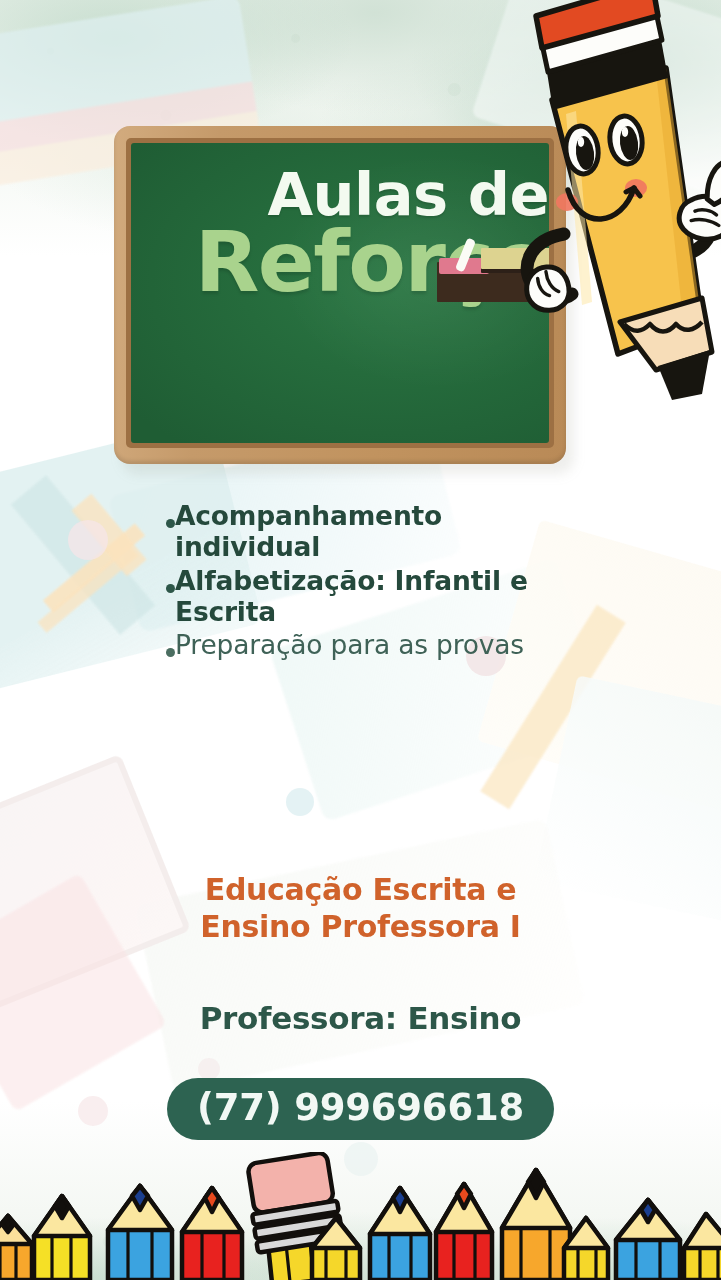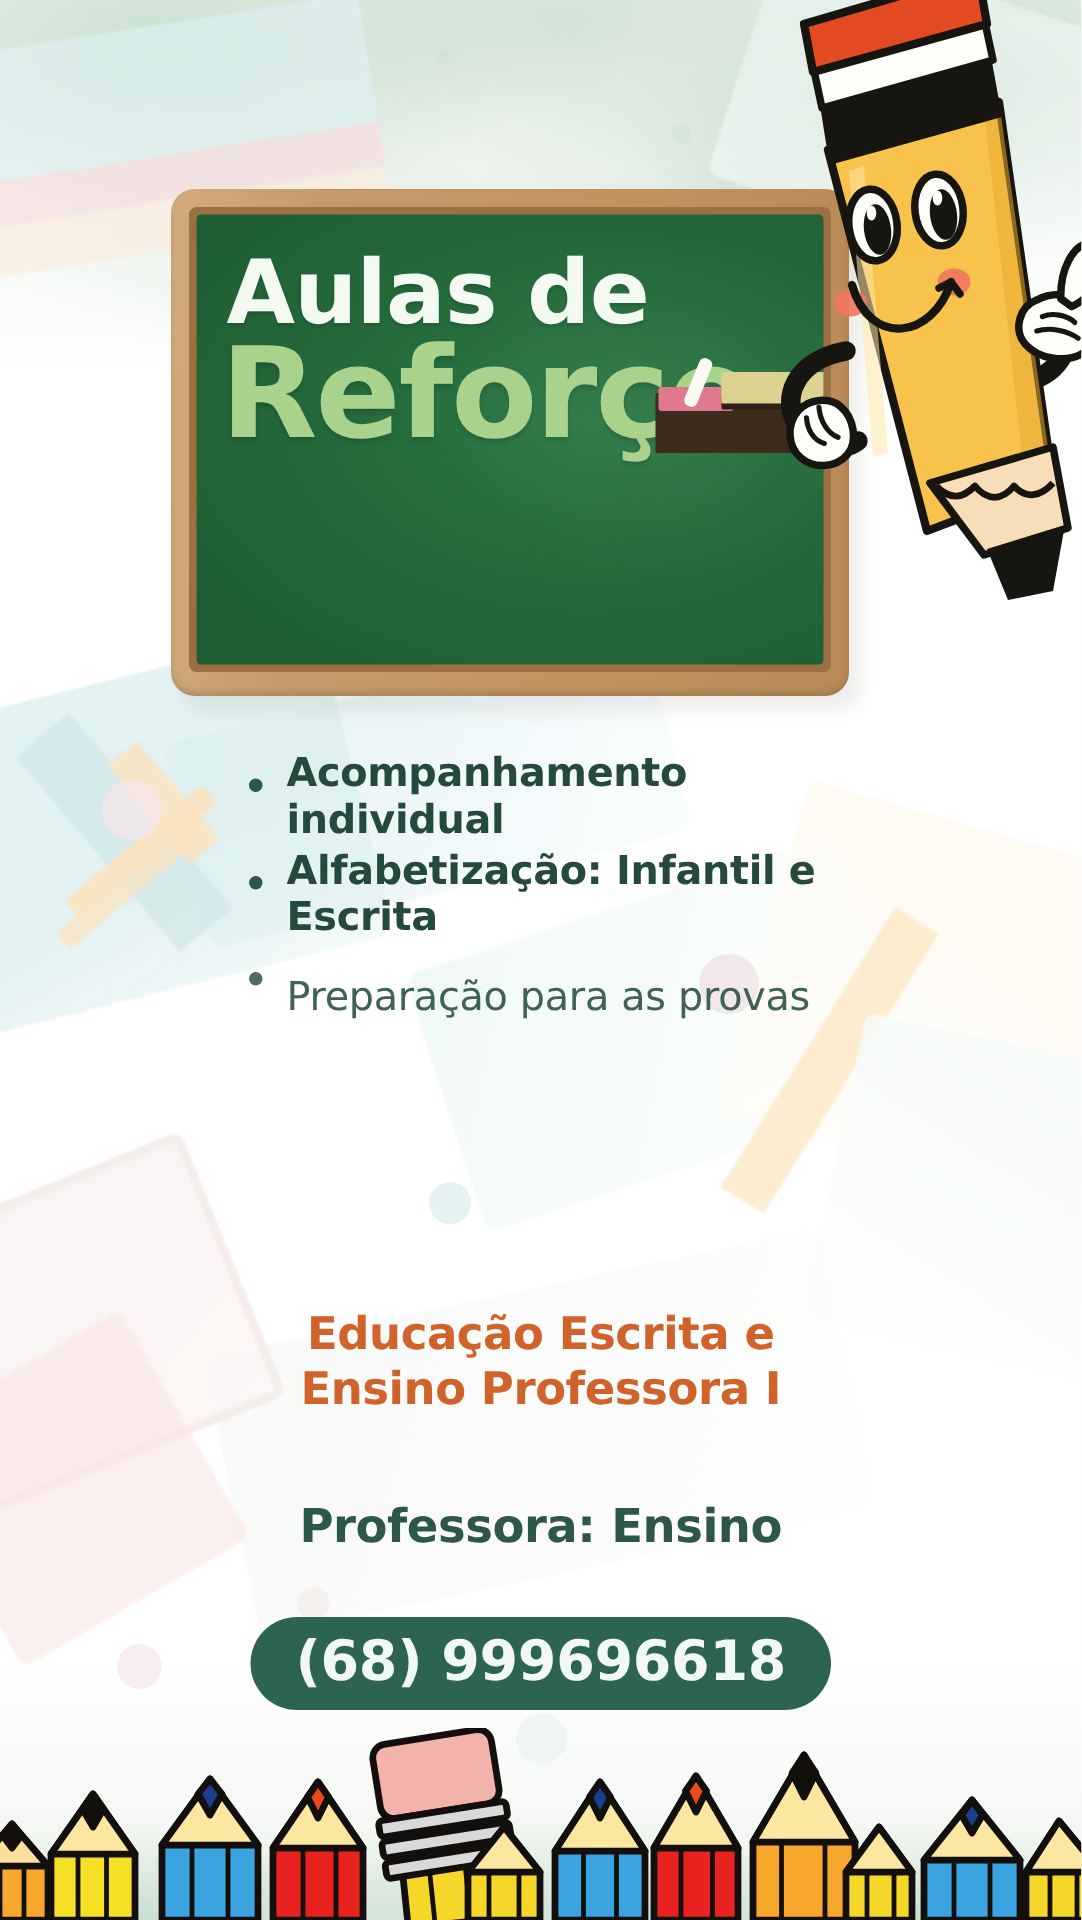--- a/index.html
+++ b/index.html
@@ -171,21 +171,21 @@
     border-radius:3px;
     overflow:hidden;
   }
   .board-sheen{
     position:absolute; left:-10%; top:-20%; width:120%; height:150%;
     background:radial-gradient(ellipse 240px 175px at 70% 42%, rgba(255,255,255,.055), rgba(255,255,255,0) 68%);
   }
 
   .board-title{
     position:absolute; left:0; right:0; top:24px;
-    text-align:left; padding-left:20px;
+    text-align:right; padding-left:20px;
   }
   .t-line1{
     font-family:"DejaVu Sans", sans-serif;
     font-weight:700;
     font-size:59px;
     line-height:.96;
     letter-spacing:-.5px;
     color:#f3faf0;
     text-shadow:0 2px 2px rgba(0,0,0,.13);
   }
@@ -225,38 +225,38 @@
 
   
   .mascot{ position:absolute; left:506px; top:22px; width:230px; height:380px; }
   .mascot svg{ display:block; width:100%; height:100%; overflow:visible; }
 
   
   .bullets{
     position:absolute; left:166px; top:500px; width:420px;
   }
   .bullet-row{
-    display:flex; align-items:flex-start; gap:16px;
+    display:flex; align-items:flex-start; gap:0;
     margin-bottom:2px;
   }
   .bullet-dot{
     flex:0 0 auto;
     width:9px; height:9px; border-radius:50%;
     background:#2d5749; margin-top:19px;
   }
   .bullet-dot.light{ background:#4b6e61; }
   .bullet-text{
     font-family:"DejaVu Sans", sans-serif;
     font-weight:700;
     font-size:26.5px;
     line-height:1.18;
     color:#25493c;
     letter-spacing:-.2px;
   }
-  .bullet-text.light{ font-weight:400; color:#3f6257;margin-top:20px; }
+  .bullet-text.light{ font-weight:400; color:#3f6257; }
 
   
   .level{
     position:absolute; left:0; right:0; top:872px;
     text-align:center;
     font-family:"DejaVu Sans", sans-serif;
     font-weight:700;
     font-size:30px;
     line-height:1.22;
     color:#d0622b;
@@ -415,21 +415,21 @@
   </div>
 
   <div class="level">
     <div>Educação Escrita e</div>
     <div>Ensino Professora I</div>
   </div>
 
   <div class="teacher">Professora: Ensino</div>
 
   <div class="phone-wrap">
-    <div class="phone">(68) 999696618</div>
+    <div class="phone">(77) 999696618</div>
   </div>
 
   <div class="pencil-border">
     <svg viewBox="0 0 721 128" preserveAspectRatio="none" xmlns="http://www.w3.org/2000/svg">
       <g stroke="#120f0c" stroke-width="4.5" stroke-linejoin="round">
 
         <path d="M-16 128 L-16 92 L8 64 L32 92 L32 128 Z" fill="#f7a72c"></path>
         <path d="M-16 92 L8 64 L32 92 Z" fill="#fbe09b"></path>
         <path d="M2 72 L8 64 L14 72 L8 80 Z" fill="#120f0c"></path>
         <path d="M0 92 L0 128 M16 92 L16 128" stroke-width="3.2"></path>

